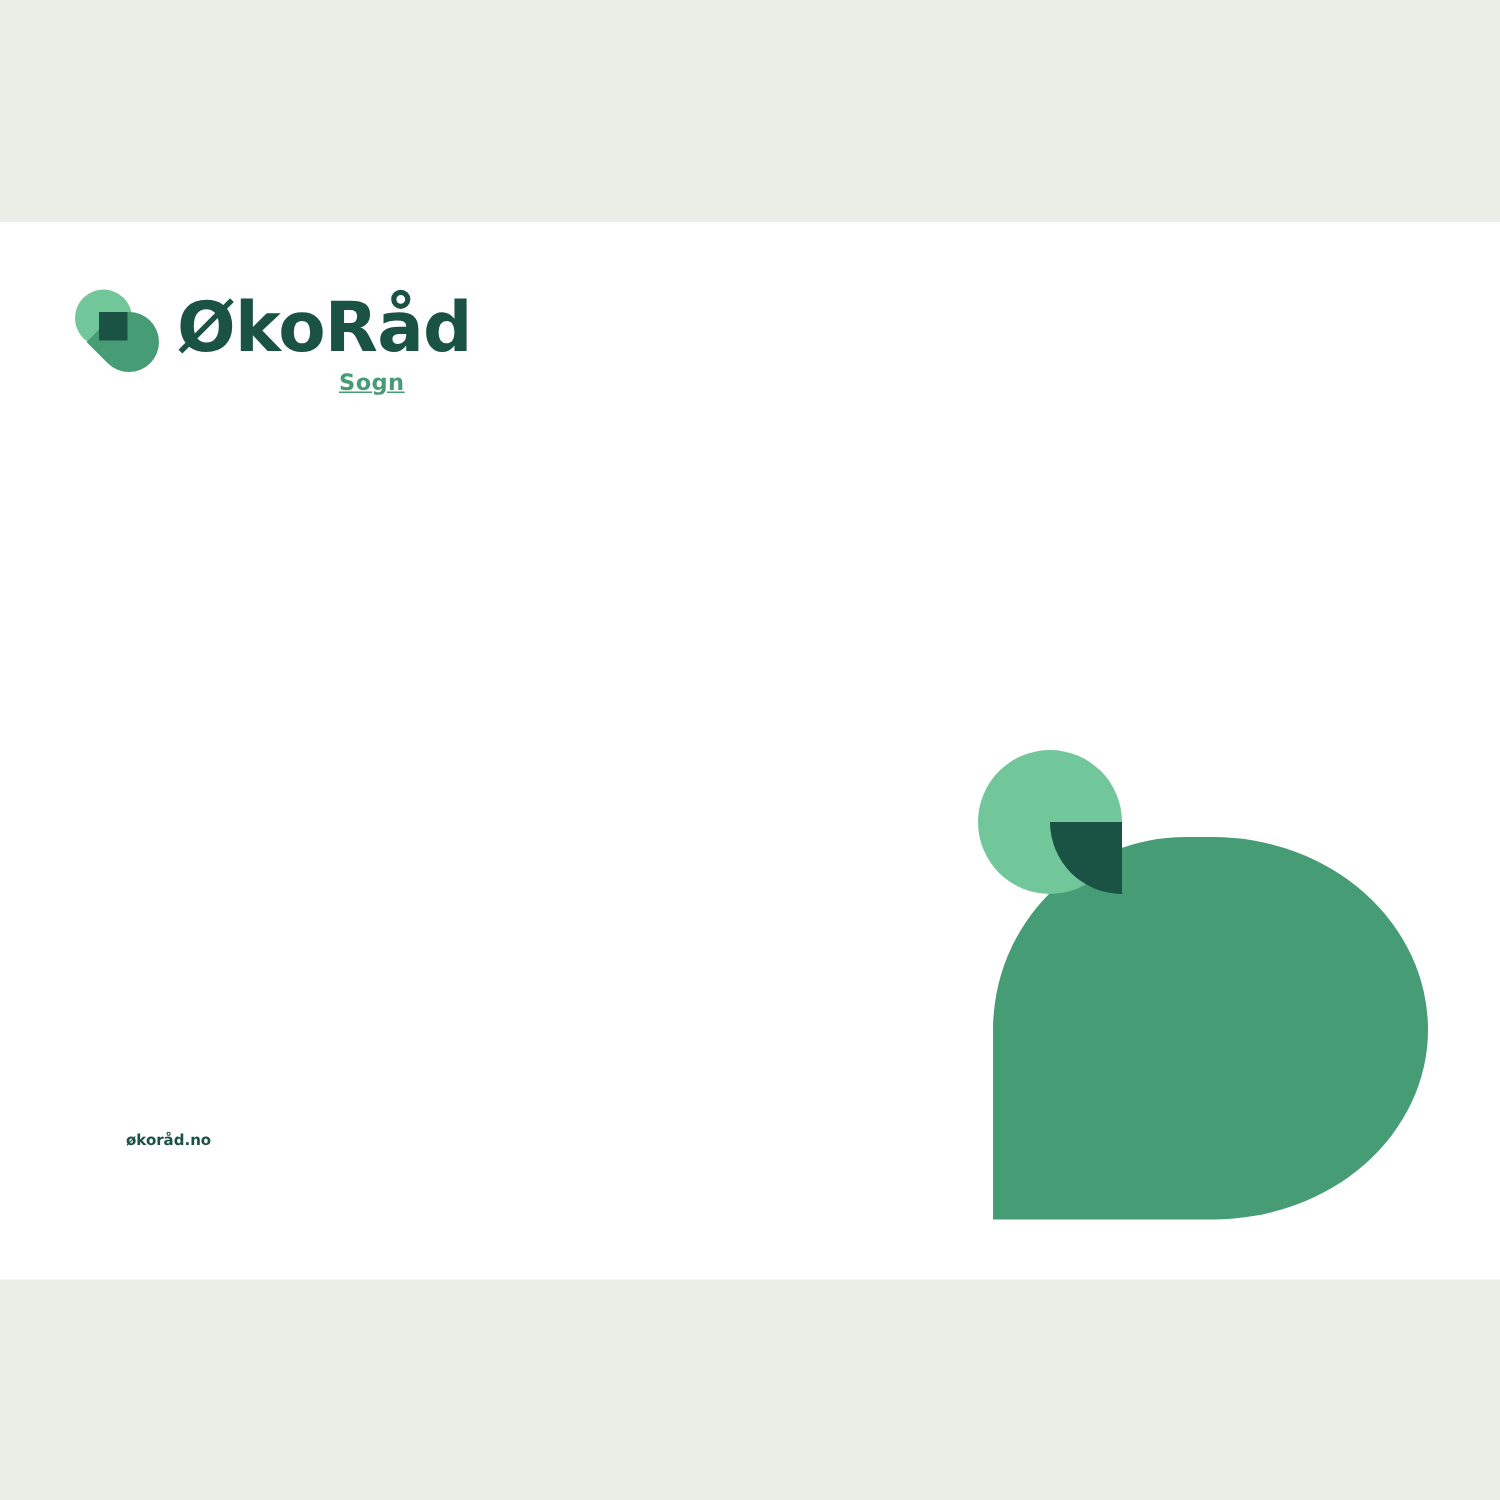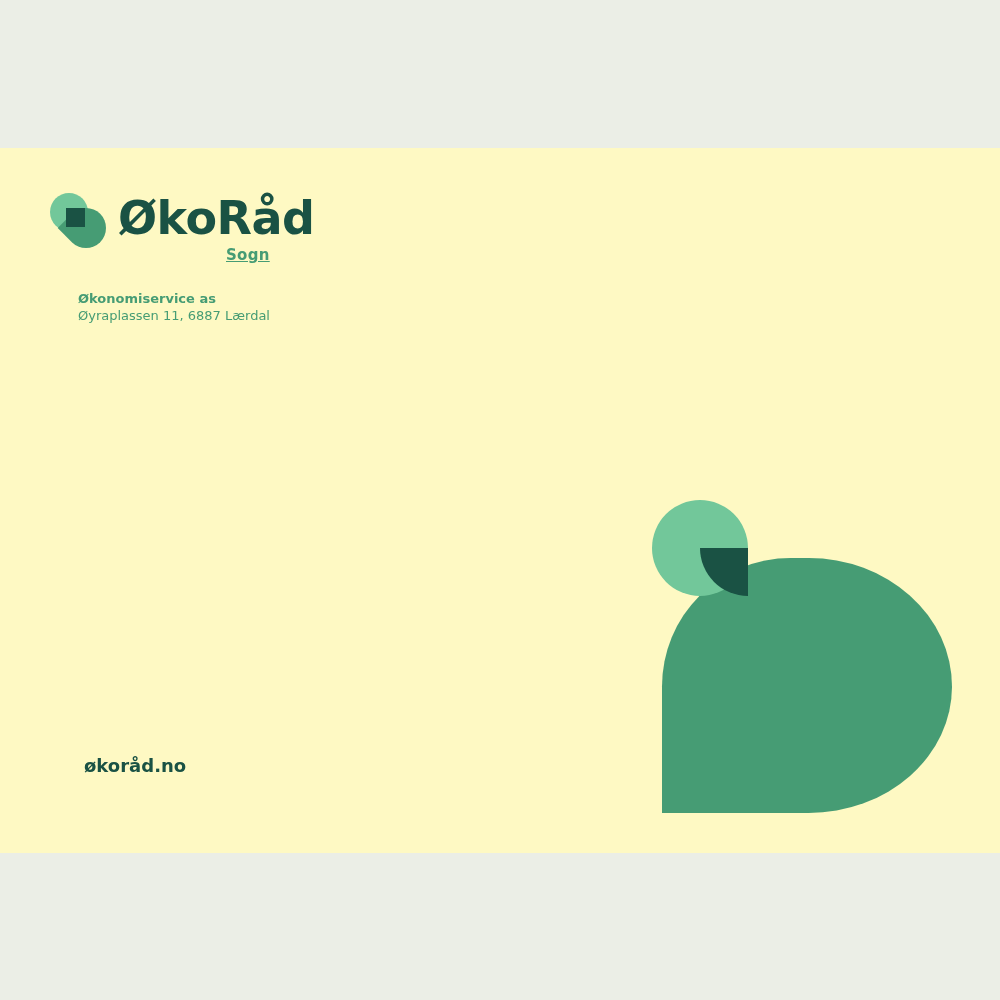--- a/index.html
+++ b/index.html
@@ -15,21 +15,21 @@
     position: relative;
   }
 
   
   #letterhead-sheet {
     position: absolute;
     left: 0;
     top: 148px;
     width: 1000px;
     height: 705px;
-    background: #fef9c3;
+    background: #ffffff;
     overflow: hidden;
   }
 
   
   #logo-lockup {
     position: absolute;
     left: 50px;
     top: 42px;
     width: 300px;
     height: 80px;
@@ -114,21 +114,21 @@
     font-size: 13px;
     font-weight: normal;
     white-space: nowrap;
   }
 
   
   #footer-website {
     position: absolute;
     left: 84px;
     top: 607px;
-    font-size: 18px;
+    font-size: 10px;
     font-weight: bold;
     color: #1a5244;
     white-space: nowrap;
   }
 
   
   #decorative-graphic {
     position: absolute;
     left: 652px;
     top: 352px;
@@ -177,24 +177,20 @@
       <div class="circle"></div>
       <div class="pin"></div>
       <div class="pin-overlap"></div>
     </div>
 
     <div id="wordmark-text">ØkoRåd</div>
 
     <div id="wordmark-sub">Sogn</div>
   </div>
 
-  <div id="address-block">
-    <div id="address-company">Økonomiservice as</div>
-    <div id="address-street">Øyraplassen 11, 6887 Lærdal</div>
-  </div>
 
   <div id="footer-website">økoråd.no</div>
 
   <div id="decorative-graphic">
     <div class="big-teardrop"></div>
     <div class="small-circle"></div>
     <div class="overlap-wedge"></div>
   </div>
 
 </div>

